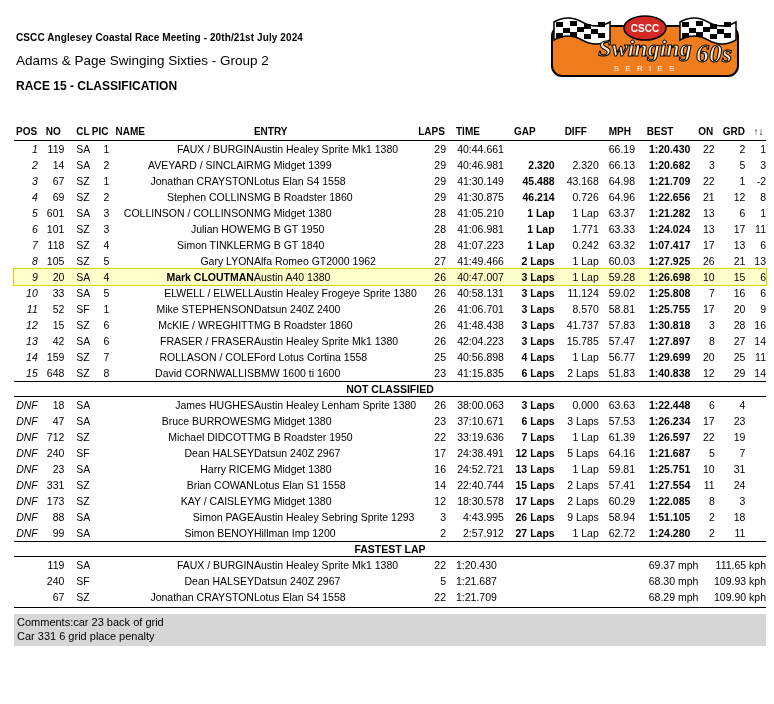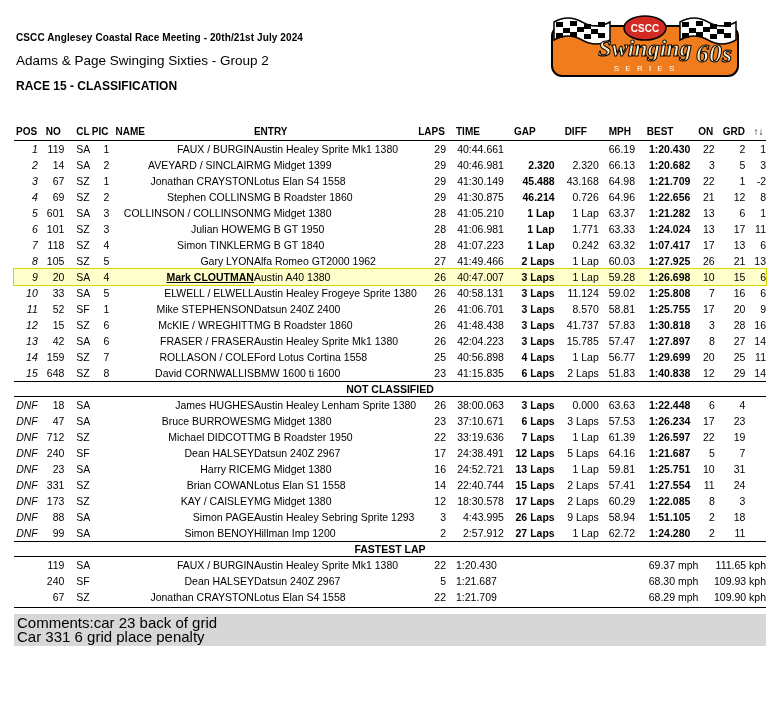--- a/index.html
+++ b/index.html
@@ -103,21 +103,21 @@
   th.c-pos, th.c-no, th.c-cl, th.c-pic, th.c-name, th.c-entry { text-align: left; }
   th.c-pos { padding-left: 2px !important; text-align: left; font-style: normal; }
   th.c-laps, th.c-time, th.c-gap, th.c-diff, th.c-mph, th.c-best, th.c-on, th.c-grd, th.c-arrow { text-align: right; }
   th.c-gap, th.c-best { font-weight: bold; }
 
   tr.row td { height: 14px; line-height: 14px; }
   tr.highlight td {
     background: #ffffcc;
   }
   tr.highlight { outline: 1px solid #d8d800; }
-  .name-strong { font-weight: bold; text-decoration: underline; }
+  .name-strong { font-weight: bold; }
 
   .section-bar td {
     text-align: center;
     font-size: 10.5px;
     font-weight: bold;
     padding: 6px 0 5px 0;
     border-top: 1.2px solid #000;
     border-bottom: 1.2px solid #000;
   }
   .dnf-pos { font-style: italic; }
@@ -131,21 +131,21 @@
     border-top: 1.2px solid #000;
     width: 752px;
     margin-top: 2px;
   }
 
   
   .comments {
     margin-top: 6px;
     width: 752px;
     background: #d7d7d7;
-    font-size: 15px;
+    font-size: 11px;
     line-height: 13.5px;
     padding: 2px 4px 3px 3px;
     box-sizing: border-box;
   }
 </style>
 </head>
 <body>
 
 <div class="page">
 

